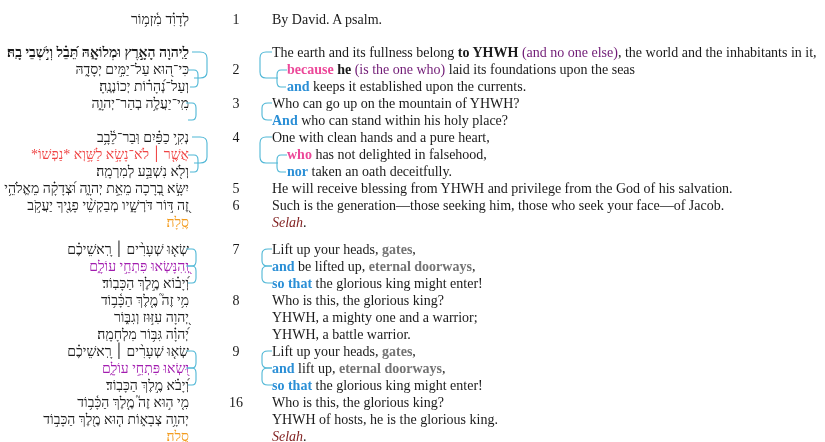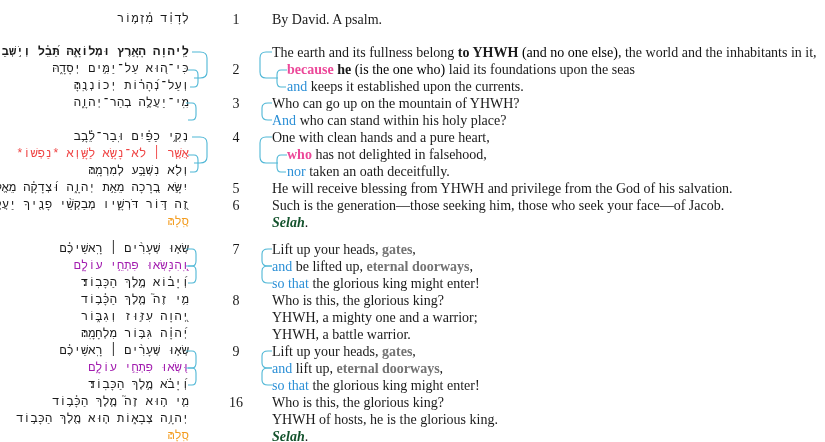--- a/index.html
+++ b/index.html
@@ -1,32 +1,32 @@
 <!DOCTYPE html>
 <html><head>
 <meta charset="utf-8">
 <style>
   html, body { margin:0; padding:0; background:#ffffff; }
   body { width:825px; height:442px; position:relative; overflow:hidden;
          font-family:"Liberation Serif", "DejaVu Serif", serif; color:#1a1a1a; }
   .row { position:absolute; left:0; width:825px; height:17px; }
   .heb { position:absolute; right:636px; top:0; direction:rtl; unicode-bidi:embed;
-         font-family:Liberation Mono, monospace; font-size:12px;
+         font-family:Liberation Serif, serif; font-size:14px;
          white-space:nowrap; line-height:17px; }
   .num { position:absolute; left:226px; top:0; width:20px; text-align:center;
          font-size:14px; line-height:17px; }
   .eng { position:absolute; left:272px; top:0; font-size:14px; line-height:17px;
          white-space:nowrap; }
   .eng.i1 { left:287px; }
   .b { font-weight:bold;margin-top:8px; }
   .teal { color:#ec4899; font-weight:bold; }
-  .blue { color:#2b8fd6; font-weight:normal; }
-  .gray { color:#000000; }
+  .blue { color:#2b8fd6; font-weight:bold; }
+  .gray { color:#701a75; }
   .purple { color:#737373; font-weight:bold; }
-  .selah { color:#14532d; font-weight:bold; font-style:italic; }
+  .selah { color:#7f1d1d; font-weight:normal; font-style:italic; }
   .h-teal { color:#ef4444; }
   .h-purple { color:#a21caf; }
   .h-orange { color:#f39c1f; }
   svg.br { position:absolute; overflow:visible; }
   svg.br path { fill:none; stroke:#4fb7d6; stroke-width:1.1; }
 </style>
 </head>
 <body>
 
 <div>

